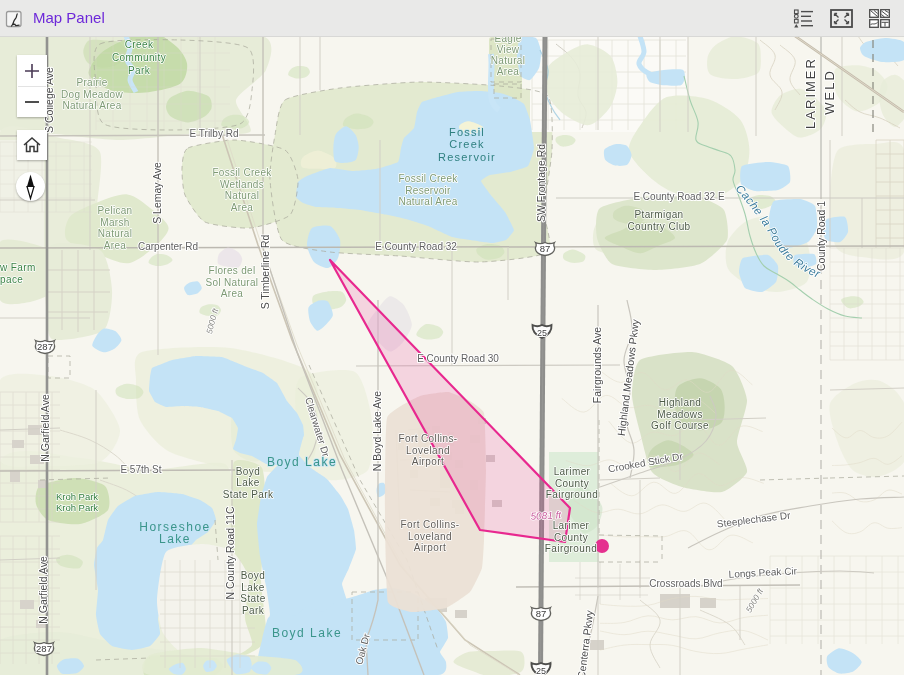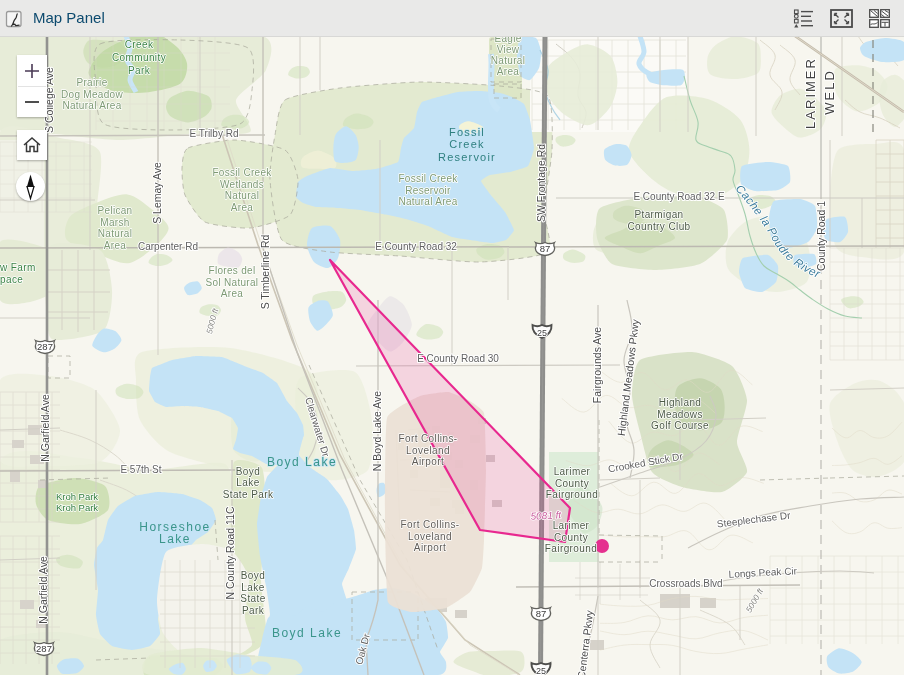--- a/index.html
+++ b/index.html
@@ -1,18 +1,18 @@
 <!DOCTYPE html>
 <html><head>
 <meta charset="utf-8">
 <style>
   html,body{margin:0;padding:0;}
   body{width:904px;height:675px;overflow:hidden;font-family:"Liberation Sans",sans-serif;background:#f7f6f0;position:relative;}
   #topbar{position:absolute;left:0;top:0;width:904px;height:36px;background:#e9e9e8;border-bottom:1px solid #d8d8d6;z-index:50;}
-  #title{position:absolute;z-index:60;left:33px;top:9px;font-size:15px;color:#0c4a6e;}
+  #title{position:absolute;z-index:60;left:33px;top:9px;font-size:15px;color:#6d28d9;}
   .ctl{position:absolute;background:#fff;box-shadow:0 1px 2px rgba(0,0,0,0.3);z-index:40;}
   svg{position:absolute;left:0;top:0;}
   text{font-family:"Liberation Sans",sans-serif;paint-order:stroke;stroke:#ffffff;stroke-width:2px;stroke-linejoin:round;}
   .rd{font-size:10px;fill:#616161;}
   .rdk{font-size:10.5px;fill:#4a4a4a;}
   .sm{font-size:8.5px;fill:#8a8a84;font-style:italic;stroke-width:1.5px;}
   .gr{font-size:10px;fill:#3c8446;letter-spacing:0.4px;stroke-width:1.5px;}
   .grd{font-size:10px;fill:#4c5a46;letter-spacing:0.4px;stroke-width:1.5px;}
   .gr2{font-size:10px;fill:#7e9a74;letter-spacing:0.3px;stroke-width:1.5px;}
   .krh{font-size:9.5px;fill:#2f7c3a;stroke-width:1.6px;}

